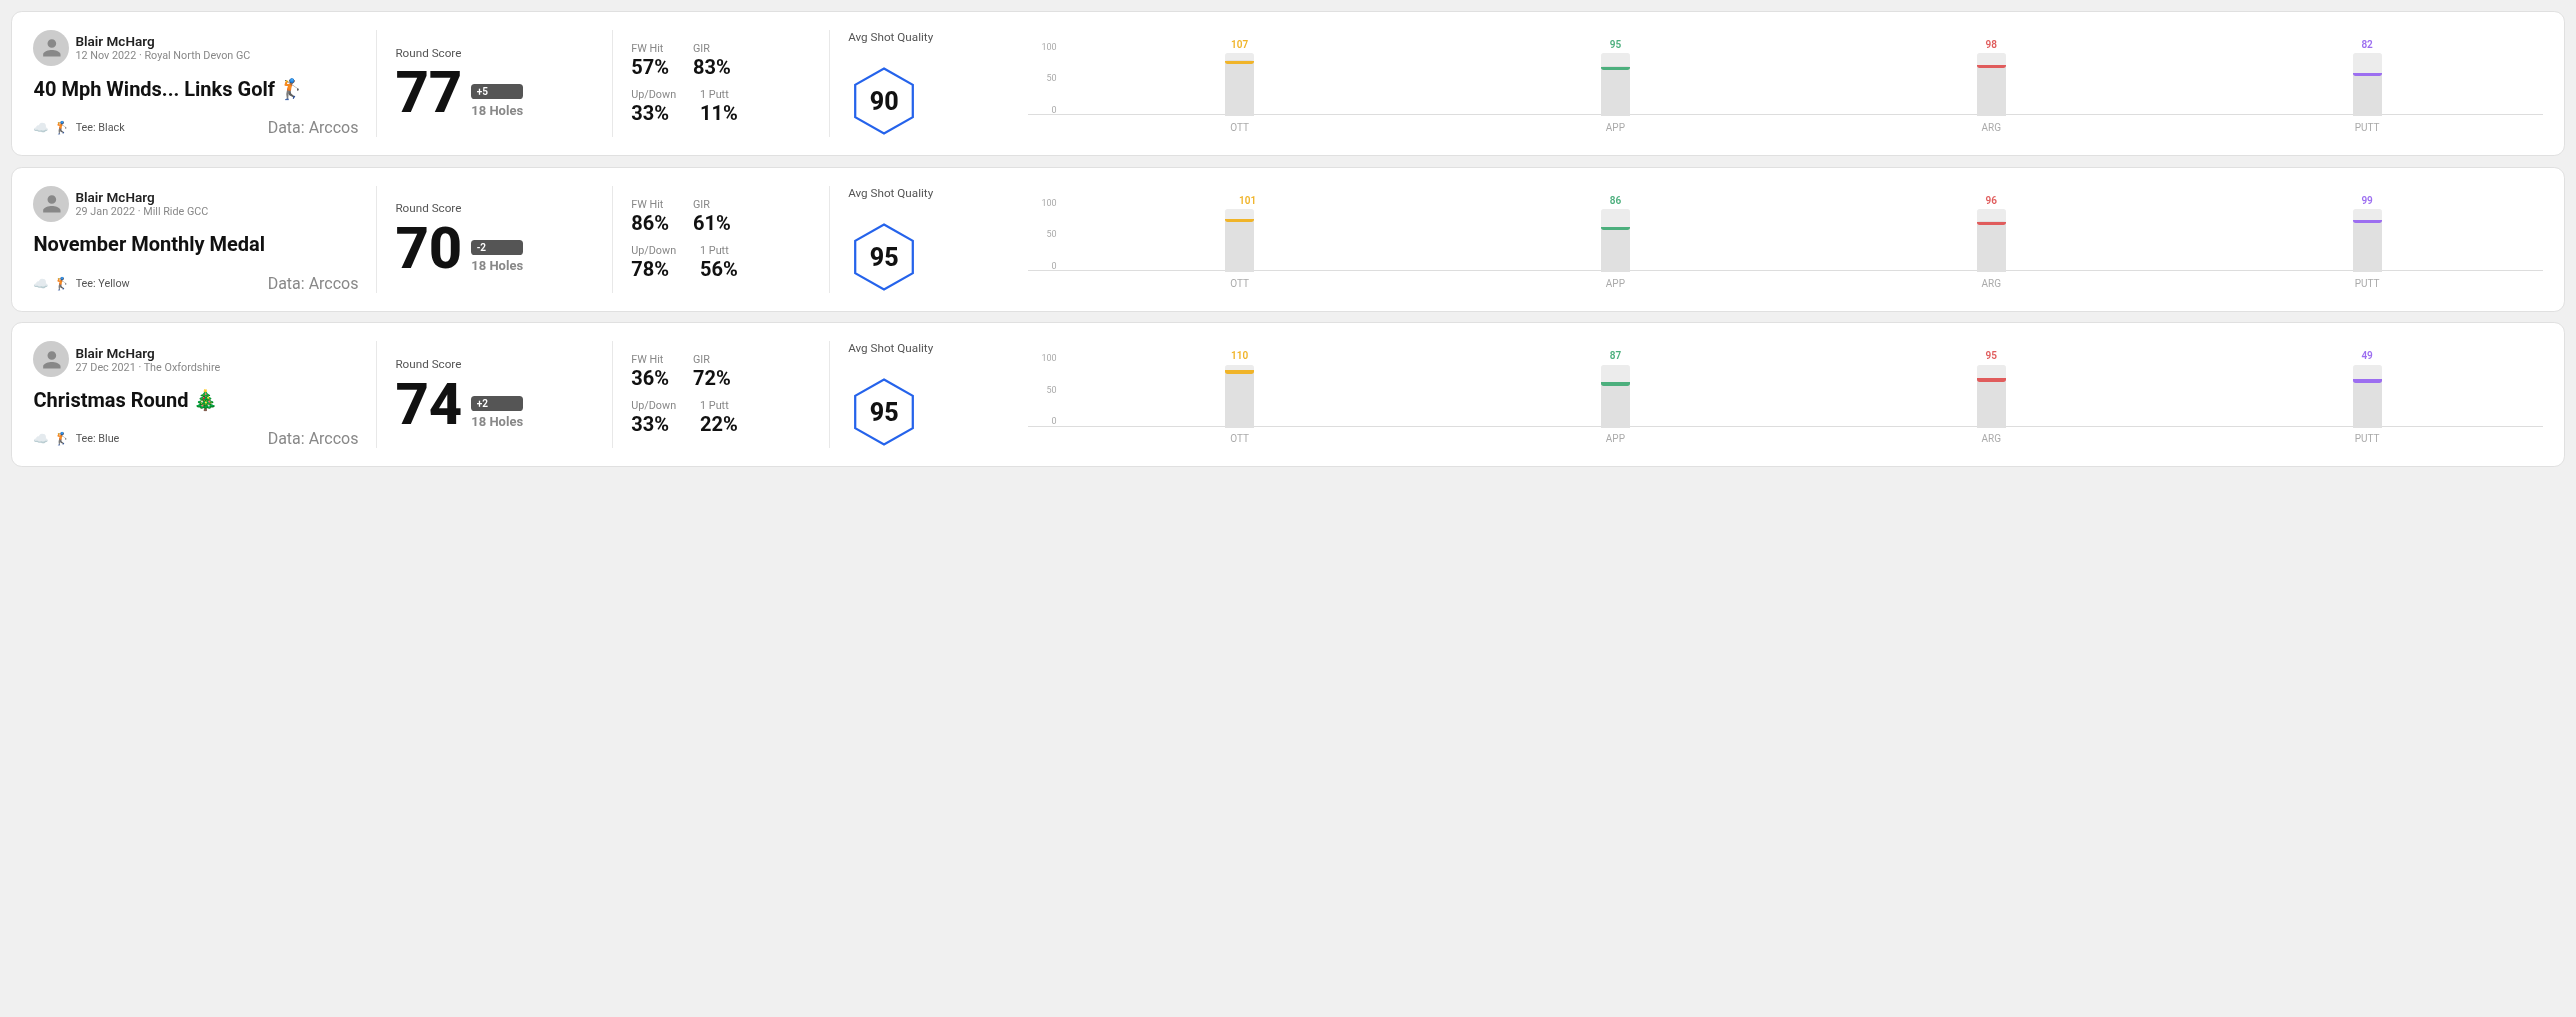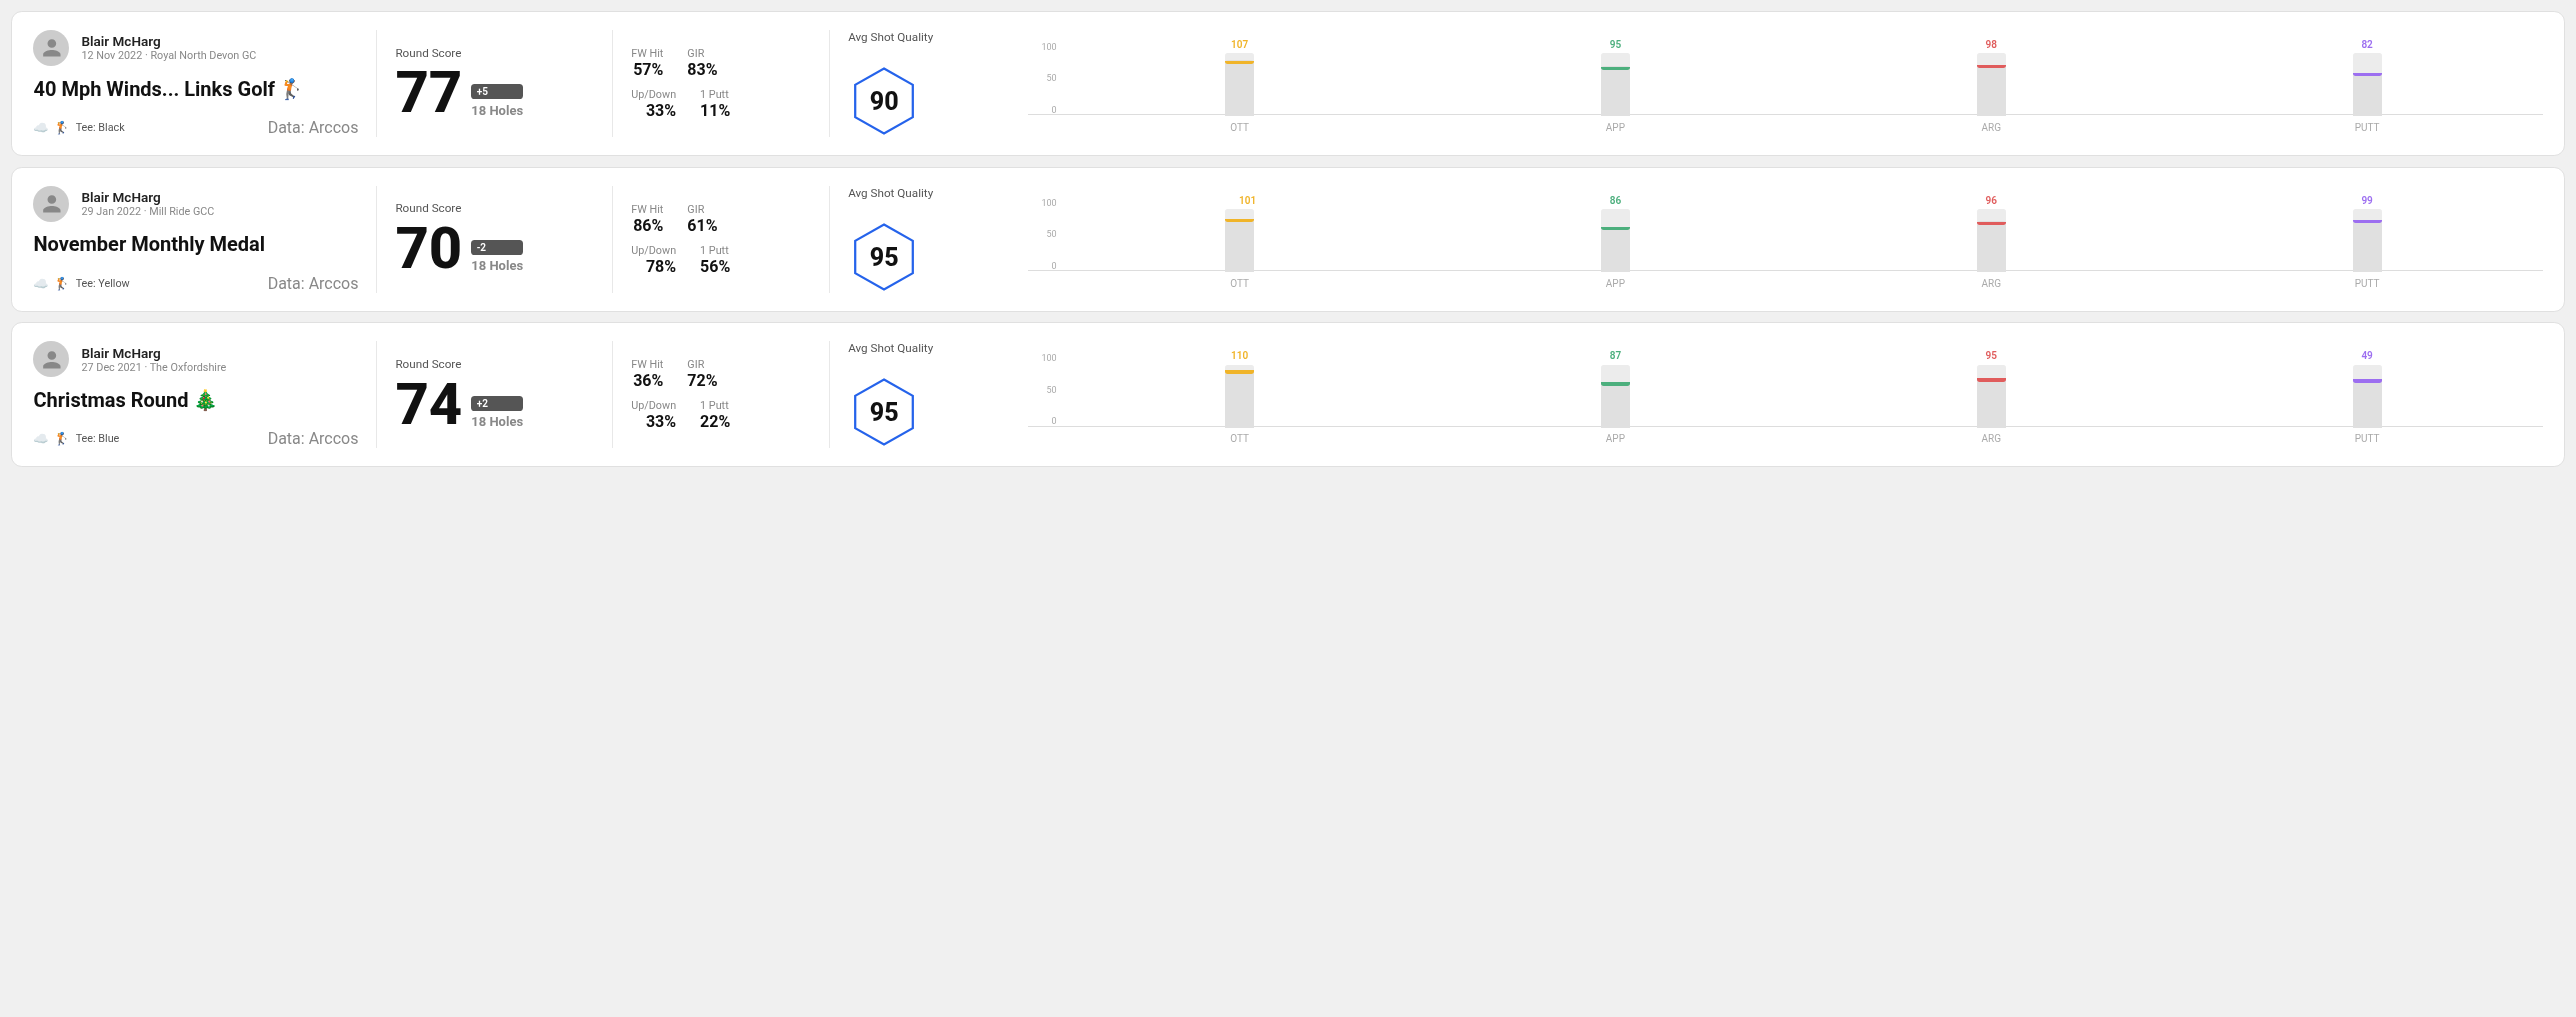--- a/index.html
+++ b/index.html
@@ -23,21 +23,21 @@
     .left-section {
       width: 325px;
       flex-shrink: 0;
       display: flex;
       flex-direction: column;
       gap: 7.2px;
     }
     .user-row {
       display: flex;
       align-items: center;
-      gap: 12px;
+      gap: 6px;
     }
     .avatar {
       width: 36px;
       height: 36px;
       border-radius: 50%;
       background: #ccc;
       display: flex;
       align-items: center;
       justify-content: center;
       flex-shrink: 0;
@@ -134,24 +134,23 @@
     .stats-row {
       display: flex;
       gap: 24px;
     }
     .stat-item {}
     .stat-label {
       font-size: 10.8px;
       color: #888;
     }
     .stat-value {
-      font-size: 16px;
+      font-size: 20px;
       font-weight: 700;
       color: #111;
-      text-align: right;
     }
     .quality-section {
       width: 180px;
       flex-shrink: 0;
       display: flex;
       flex-direction: column;
       justify-content: center;
       align-items: flex-start;
       gap: 21px;
     }

